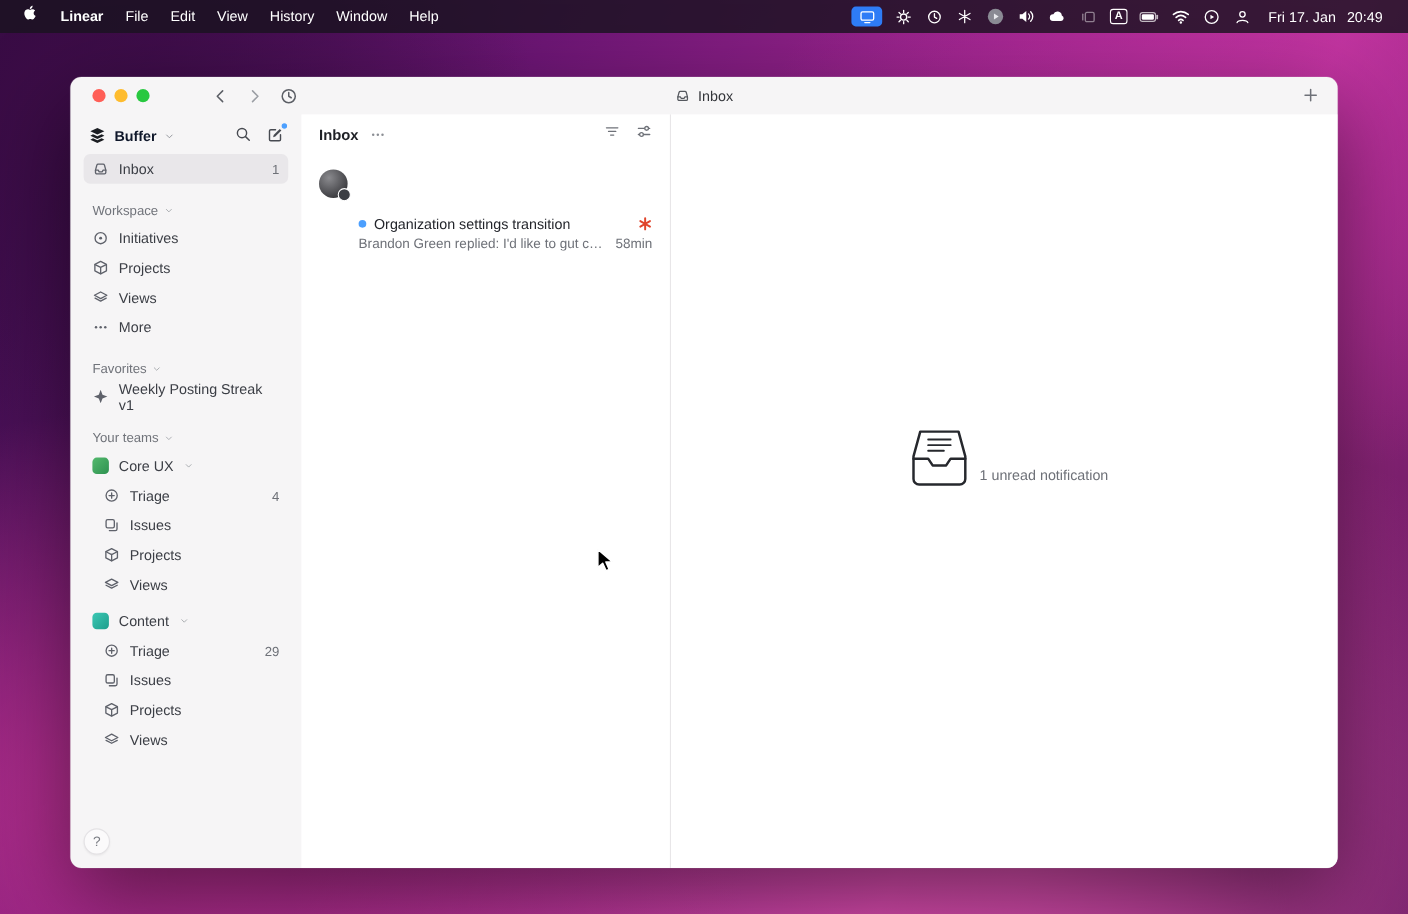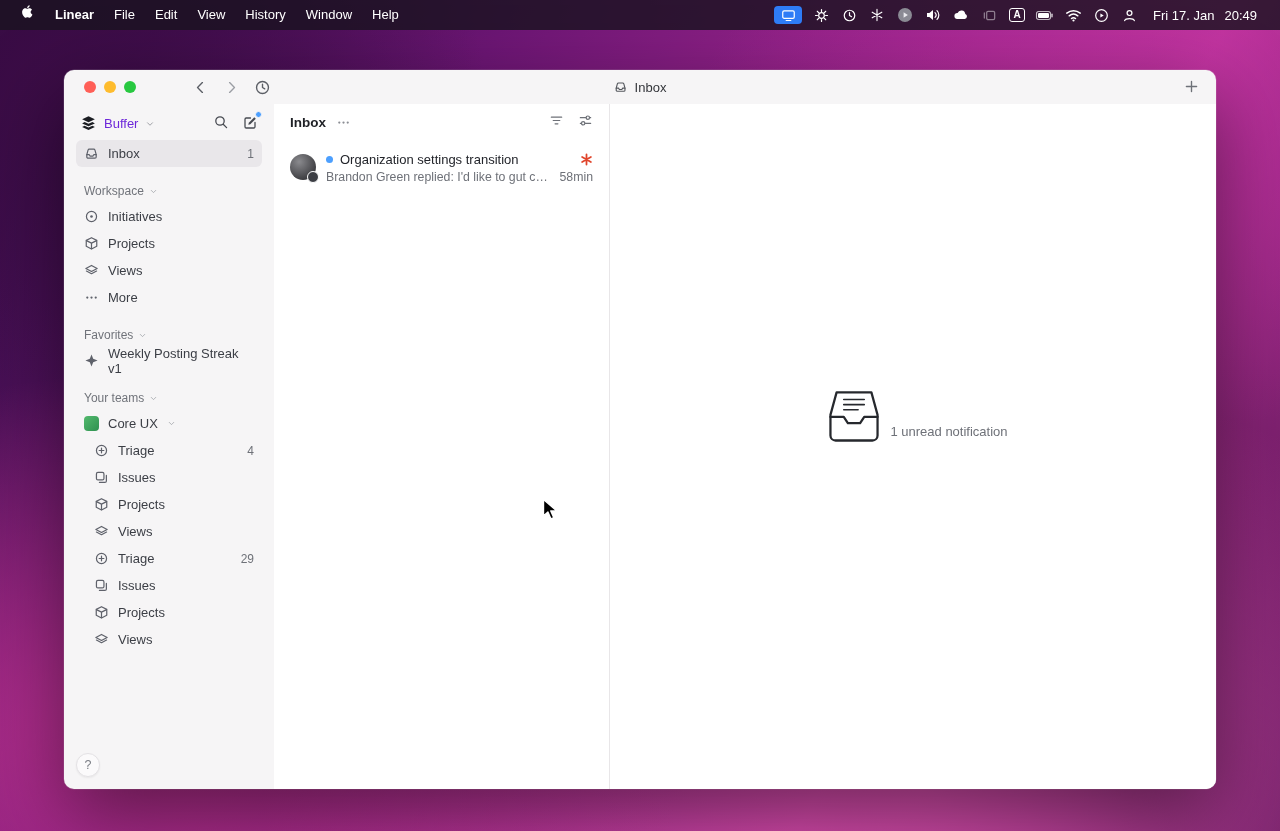--- a/index.html
+++ b/index.html
@@ -50,21 +50,21 @@
     height:34px; display:flex; align-items:center; gap:7px;
     color:#33353a; font-size:13px; font-weight:500;
   }
   .tb-plus { position:absolute; right:16px; top:8px; color:#6e7178; }
 
   .app-body { display:flex; height:685px; }
 
   
   .sidebar { width:210px; flex:none; padding:2px 12px 0; position:relative; font-size:13px; color:#3b3e45; }
   .ws-row { display:flex; align-items:center; gap:7px; height:34px; padding:0 4px; }
-  .ws-name { font-weight:400; color:#6d28d9; }
+  .ws-name { font-weight:700; color:#0f172a; }
   .ws-chev { color:#8b8e94; margin-top:2px; }
   .ws-actions { margin-left:auto; display:flex; align-items:center; gap:13px; color:#474a51; }
   .compose-wrap { position:relative; display:flex; }
   .compose-dot { position:absolute; top:-4px; right:-4px; width:7px; height:7px; border-radius:50%; background:#4c9ffe; border:1.5px solid #f6f5f6; }
 
   .nav-item {
     display:flex; align-items:center; gap:9px; height:27px; padding:0 8px;
     border-radius:6px; color:#3b3e45; font-weight:500; cursor:default;
   }
   .nav-item svg { flex:none; color:#5f626b; }
@@ -100,21 +100,21 @@
 
   .notif { margin:4px 8px; padding:8px; border-radius:8px; display:flex; gap:10px; }
   .avatar {
     width:26px; height:26px; border-radius:50%; flex:none; position:relative; margin-top:2px;
     background:radial-gradient(circle at 35% 30%, #8a8a8e, #3c3c40 75%);
   }
   .avatar-badge {
     position:absolute; right:-3px; bottom:-3px; width:12px; height:12px; border-radius:50%;
     background:#3c3e44; border:1.5px solid #fff;
   }
-  .notif-body { flex:1; min-width:0; }
+  .notif-body { flex:1; min-width:0;margin-top:44px; }
   .title-row { display:flex; align-items:center; gap:7px; }
   .unread-dot { width:7px; height:7px; border-radius:50%; background:#4c9ffe; flex:none; }
   .notif-title { font-size:13px; font-weight:500; color:#23252b; white-space:nowrap; overflow:hidden; }
   .flower { margin-left:auto; flex:none; display:flex; }
   .preview-row { display:flex; gap:8px; margin-top:3px; color:#6e7178; font-size:12.3px; }
   .preview { flex:1; min-width:0; white-space:nowrap; overflow:hidden; text-overflow:ellipsis; }
   .ntime { flex:none; }
 
   .empty-panel { flex:1; display:flex; flex-direction:row; align-items:center; justify-content:center; padding-bottom:56px; }
   .empty-caption { margin-top:26px; color:#6e7178; font-size:13px; }
@@ -398,20 +398,27 @@
         </div>
         <div class="nav-item">
           <svg class="s" width="15" height="15" viewBox="0 0 16 16">
               <path d="M8 2.6 14 5.8 8 9 2 5.8z"></path>
               <path d="M2.6 8.6 8 11.4l5.4-2.8"></path>
             </svg>
           <span>Views</span>
         </div>
       </div>
 
+      <div class="nav-item" style="margin-top:6px">
+        <span class="team-icon team-teal"></span>
+        <span>Content</span>
+        <svg class="s" width="9" height="9" viewBox="0 0 16 16" style="color:#9a9da3">
+            <path d="M4 6l4 4 4-4"></path>
+          </svg>
+      </div>
       <div class="sub-list">
         <div class="nav-item">
           <svg class="s" width="15" height="15" viewBox="0 0 16 16">
               <circle cx="8" cy="8" r="5.4"></circle>
               <path d="M5.5 8h5M8 5.5v5"></path>
             </svg>
           <span>Triage</span>
           <span class="badge">29</span>
         </div>
         <div class="nav-item">

